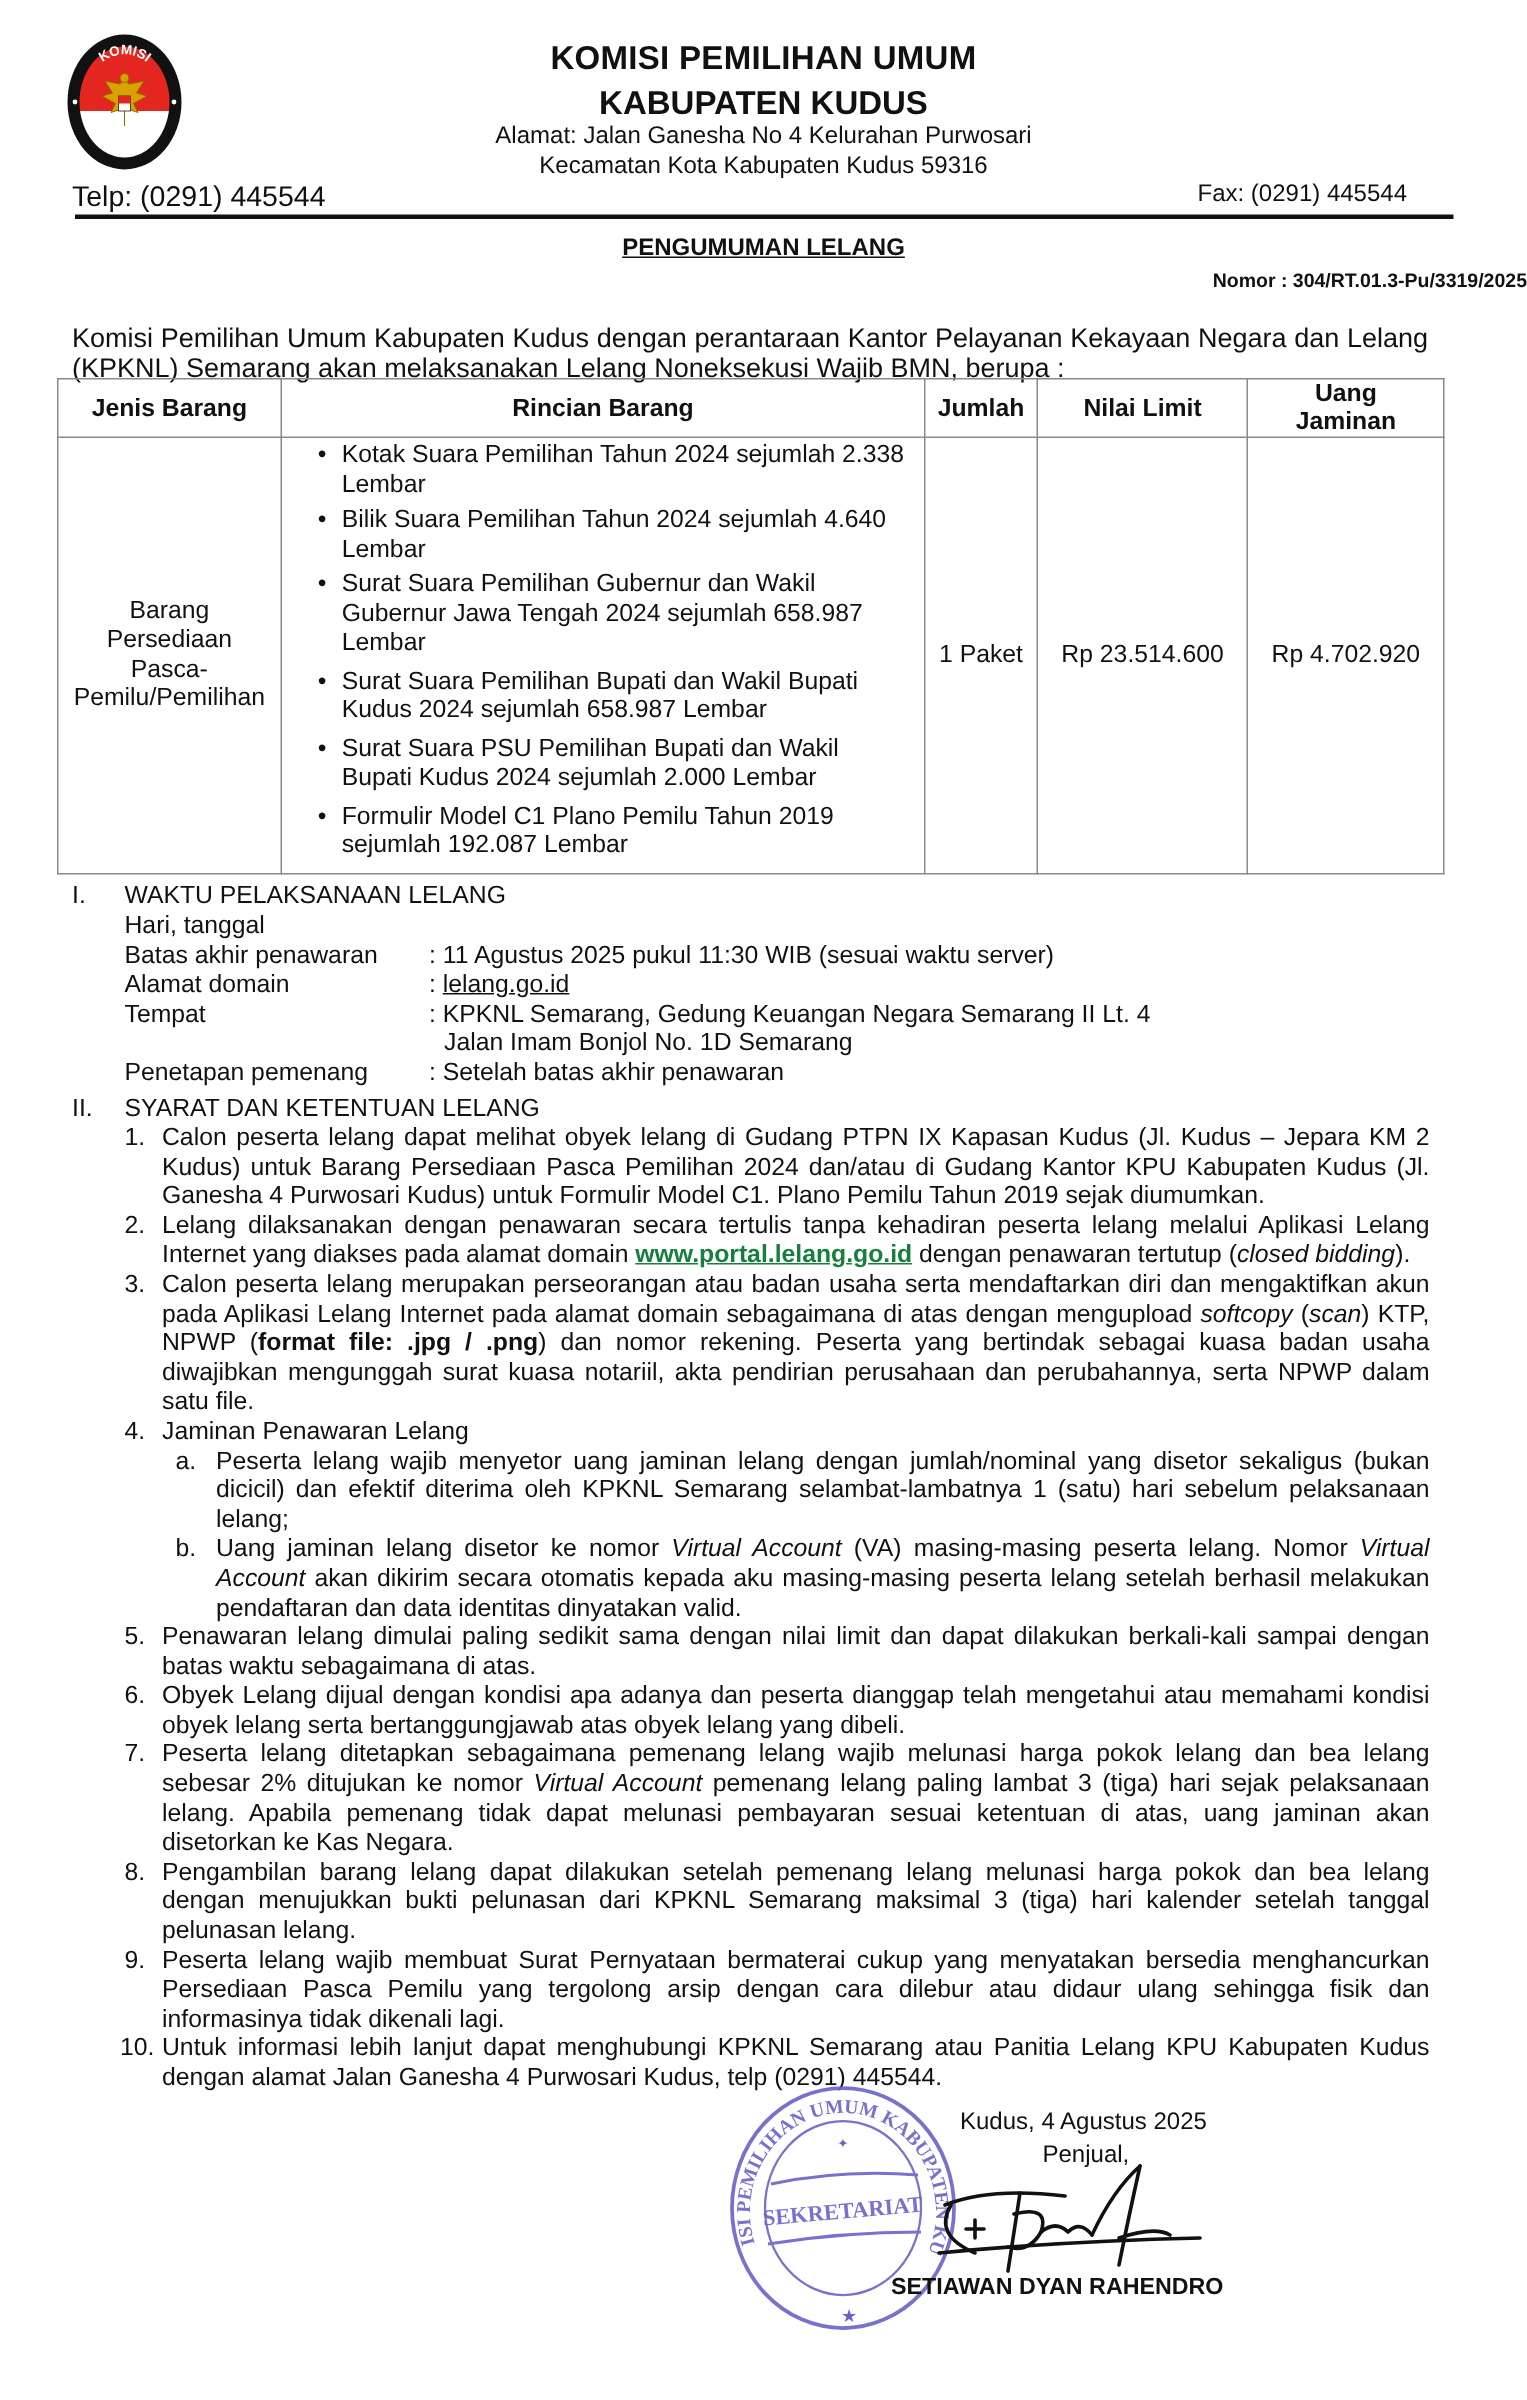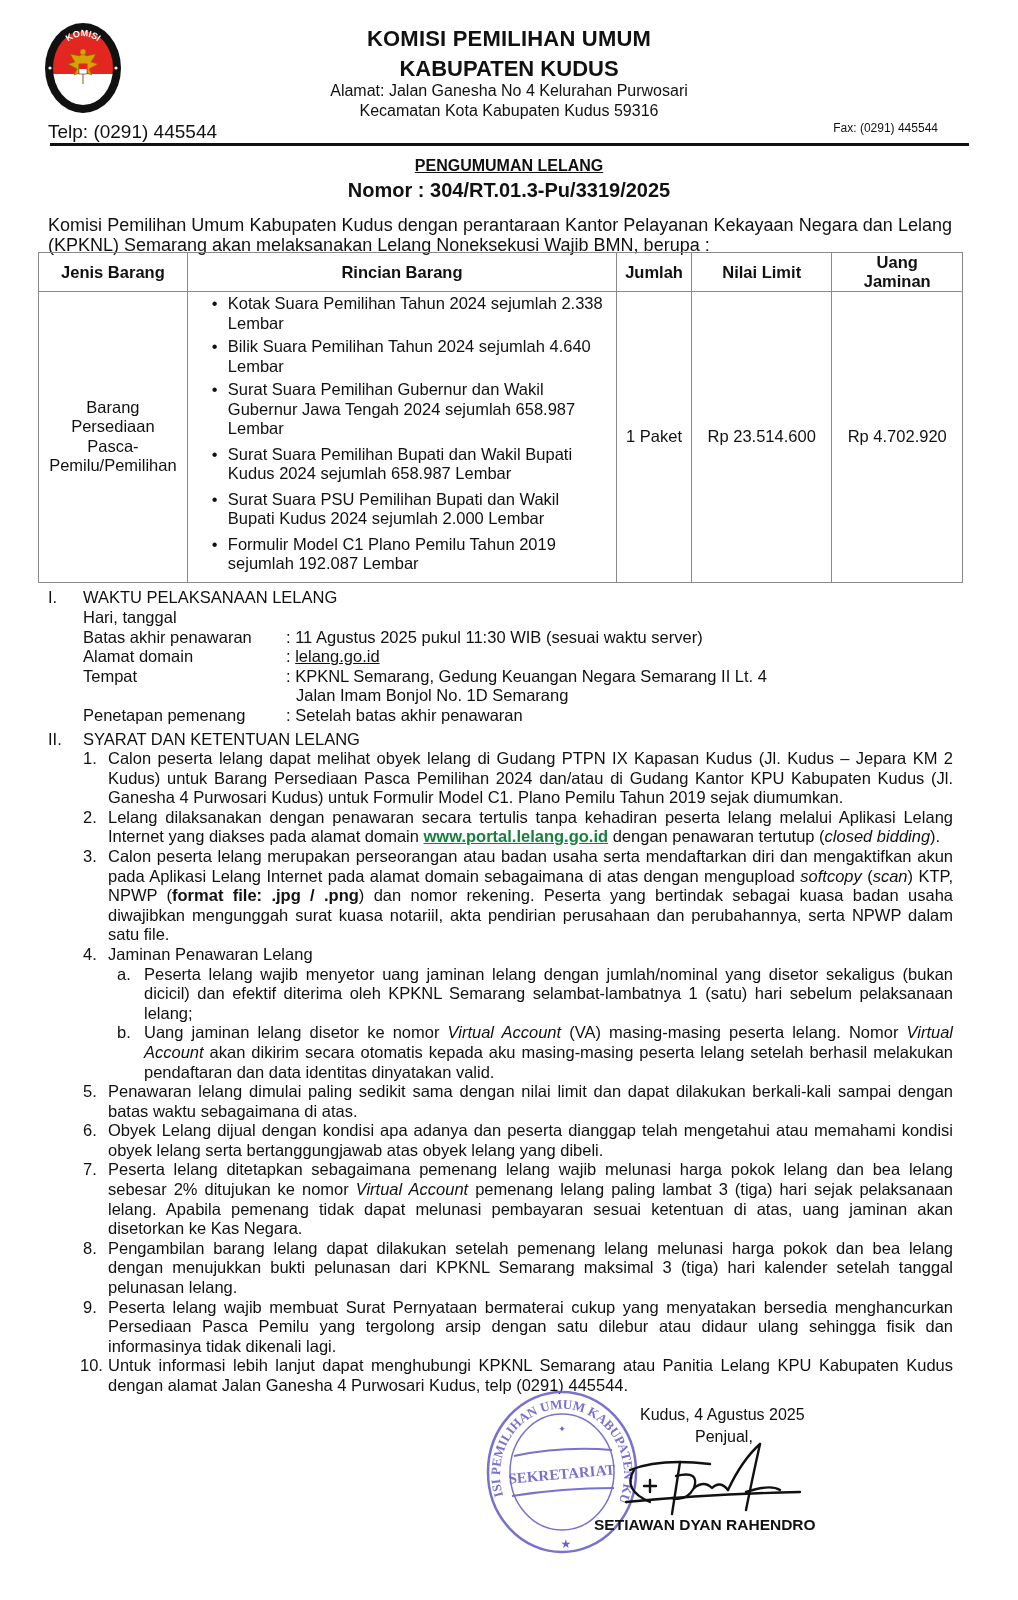--- a/index.html
+++ b/index.html
@@ -7,25 +7,25 @@
          font-family: "Liberation Sans", sans-serif; color: #111; font-size: 16.5px; }
   .abs { position: absolute; }
 
   
   .logo { left: 44px; top: 22px; width: 78px; height: 92px; }
   .org1 { left: 0; width: 1018px; top: 26px; text-align: center; font-weight: bold; font-size: 22px; letter-spacing: 0.2px; }
   .org2 { left: 0; width: 1018px; top: 56px; text-align: center; font-weight: bold; font-size: 22px; }
   .addr1 { left: 0; width: 1018px; top: 82px; text-align: center; font-size: 16px; }
   .addr2 { left: 0; width: 1018px; top: 102px; text-align: center; font-size: 16px; }
   .telp { left: 48px; top: 121px; font-size: 19px; }
-  .fax { right: 80px; top: 121px; font-size: 12px; }
+  .fax { right: 80px; top: 121px; font-size: 16px; }
   .rule { left: 50px; top: 143px; width: 919px; height: 3px; background: #111; }
 
   .title { left: 0; width: 1018px; top: 157px; text-align: center; font-weight: bold; font-size: 16px; text-decoration: underline; }
-  .nomor { left: 0; width: 1018px; top: 179px; text-align: center; font-weight: bold; font-size: 20px; }
+  .nomor { left: 0; width: 1018px; top: 179px; text-align: right; font-weight: bold; font-size: 13px; }
 
   .intro { left: 48px; top: 215px; width: 904px; line-height: 20px; font-size: 18px; text-align: justify; text-align-last: left; }
   .intro-l1 { display: block; text-align: justify; text-align-last: justify; }
 
   
   table.items { position: absolute; left: 38px; top: 252px; width: 925px; border-collapse: collapse; font-size: 16.5px; }
   table.items th, table.items td { border: 1.5px solid #8a8a8a; padding: 0; }
   table.items th { font-weight: bold; height: 38px; text-align: center; vertical-align: middle; line-height: 19px; }
   table.items td { vertical-align: middle; text-align: center; }
   .c1 { width: 148px; } .c2 { width: 431px; } .c3 { width: 74px; } .c4 { width: 140px; } .c5 { width: 130px; }
@@ -222,21 +222,21 @@
   <li>
     <span class="n">7.</span>
     <span>Peserta lelang ditetapkan sebagaimana pemenang lelang wajib melunasi harga pokok lelang dan bea lelang sebesar 2% ditujukan ke nomor </span><i>Virtual Account</i><span> pemenang lelang paling lambat 3 (tiga) hari sejak pelaksanaan lelang. Apabila pemenang tidak dapat melunasi pembayaran sesuai ketentuan di atas, uang jaminan akan disetorkan ke Kas Negara.</span>
   </li>
   <li>
     <span class="n">8.</span>
     <span>Pengambilan barang lelang dapat dilakukan setelah pemenang lelang melunasi harga pokok dan bea lelang dengan menujukkan bukti pelunasan dari KPKNL Semarang maksimal 3 (tiga) hari kalender setelah tanggal pelunasan lelang.</span>
   </li>
   <li>
     <span class="n">9.</span>
-    <span>Peserta lelang wajib membuat Surat Pernyataan bermaterai cukup yang menyatakan bersedia menghancurkan Persediaan Pasca Pemilu yang tergolong arsip dengan satu dilebur atau didaur ulang sehingga fisik dan informasinya tidak dikenali lagi.</span>
+    <span>Peserta lelang wajib membuat Surat Pernyataan bermaterai cukup yang menyatakan bersedia menghancurkan Persediaan Pasca Pemilu yang tergolong arsip dengan cara dilebur atau didaur ulang sehingga fisik dan informasinya tidak dikenali lagi.</span>
   </li>
   <li class="ten">
     <span class="n">10.</span>
     <span>Untuk informasi lebih lanjut dapat menghubungi KPKNL Semarang atau Panitia Lelang KPU Kabupaten Kudus dengan alamat Jalan Ganesha 4 Purwosari Kudus, telp (0291) 445544.</span>
   </li>
 </ol>
 
 <div class="abs stamp">
   <svg width="156" height="168" viewBox="0 0 156 168">
     <defs>

